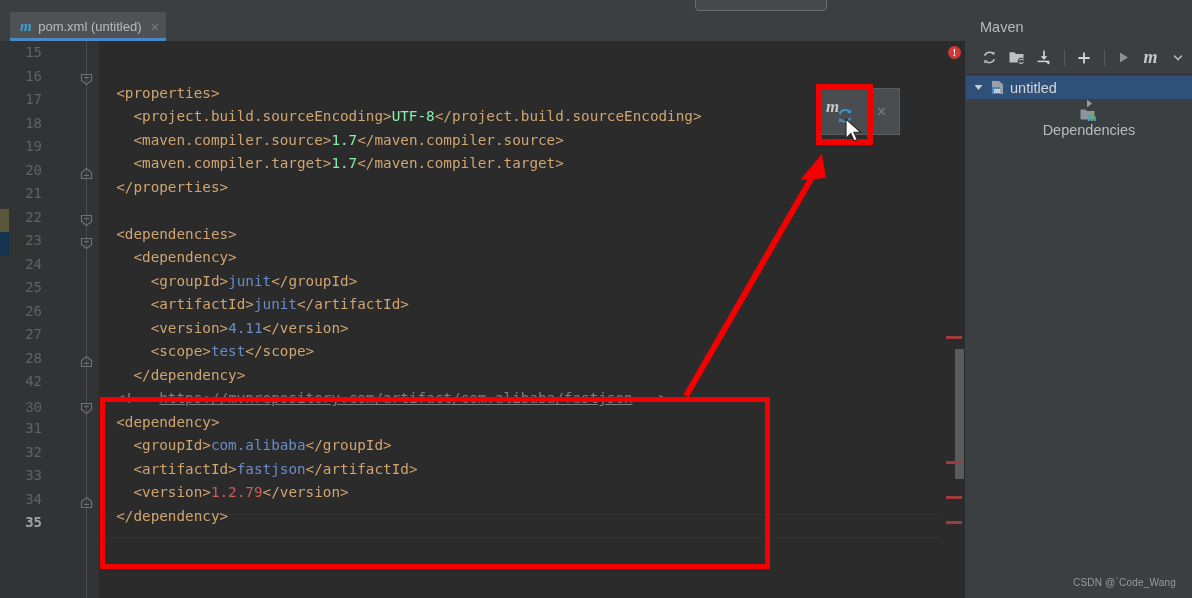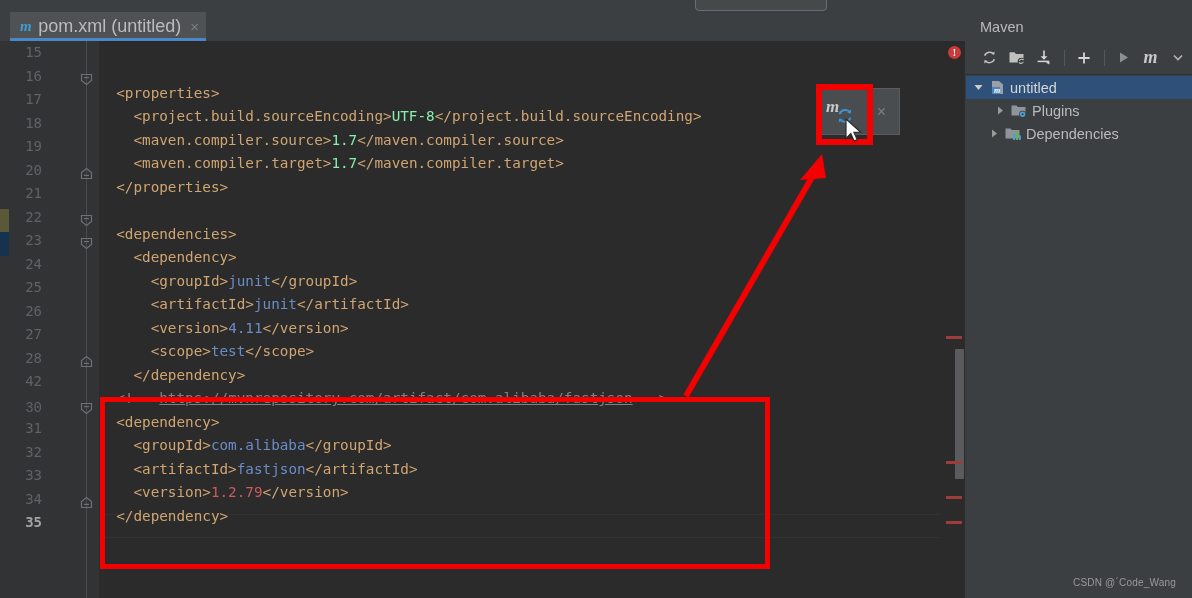--- a/index.html
+++ b/index.html
@@ -33,21 +33,21 @@
     box-sizing:border-box;
   }
   #editor-tab:after{
     content:"";position:absolute;left:0;bottom:0;width:100%;height:3px;
     background:#4a88c7;
   }
   .tab-icon{
     font-family:"Liberation Serif", serif;font-style:italic;font-weight:bold;
     font-size:15px;color:#3f9fd4;margin-right:7px;letter-spacing:-0.5px;
   }
-  .tab-label{font-size:18px;color:#bbbbbb;white-space:nowrap;}
+  .tab-label{font-size:13px;color:#bbbbbb;white-space:nowrap;}
   .tab-close{
     font-size:15px;color:#7a7e80;margin-left:9px;line-height:1;
   }
 
   
   #editor{
     position:absolute;left:0;top:41px;width:966px;height:557px;
     background:#2b2b2b;overflow:hidden;
   }
   
@@ -332,37 +332,21 @@
         </span>
         <span class="ticon">
           <svg width="15" height="15" viewBox="0 0 15 15">
             <path d="M2 1h7l4 3.5V14H2z" fill="#9aa0a6"></path>
             <path d="M2 7h8v7H2z" fill="#4a87b8"></path>
             <text x="4" y="13" font-family="serif" font-style="italic" font-weight="bold" font-size="8" fill="#ffffff">m</text>
           </svg>
         </span>
         <span>untitled</span>
       </div>
-      <div class="tree-row" style="padding-left: 26px;">
-        <span class="tw">
-          <svg width="9" height="9" viewBox="0 0 9 9">
-            <path d="M2 0.5v8l5-4z" fill="#9a9a9a"></path>
-          </svg>
-        </span>
-        <span class="ticon">
-          <svg width="16" height="14" viewBox="0 0 16 14">
-            <path d="M0.5 1.5h5l1.3 1.6h7.7v8.4H0.5z" fill="#8e9499"></path>
-            <circle cx="11.6" cy="10.2" r="3.4" fill="#3c3f41"></circle>
-            <circle cx="11.6" cy="10.2" r="2.7" fill="#4a9fd4"></circle>
-            <circle cx="11.6" cy="10.2" r="1" fill="#3c3f41"></circle>
-          </svg>
-        </span>
-        <span>Plugins</span>
-      </div>
-      <div class="tree-row" style="padding-left: 20px;">
+      <div class="tree-row" style="padding-left: 20px; flex-direction: column;">
         <span class="tw">
           <svg width="9" height="9" viewBox="0 0 9 9">
             <path d="M2 0.5v8l5-4z" fill="#9a9a9a"></path>
           </svg>
         </span>
         <span class="ticon">
           <svg width="16" height="14" viewBox="0 0 16 14">
             <path d="M0.5 1.5h5l1.3 1.6h7.7v8.4H0.5z" fill="#8e9499"></path>
             <rect x="8" y="7" width="2.1" height="6" fill="#4a9fd4"></rect>
             <rect x="10.9" y="4.6" width="2.1" height="8.4" fill="#6ab04c"></rect>

